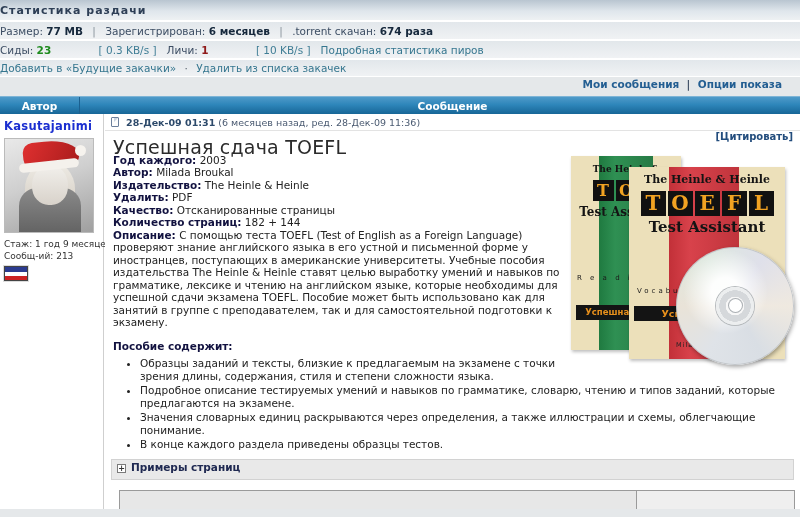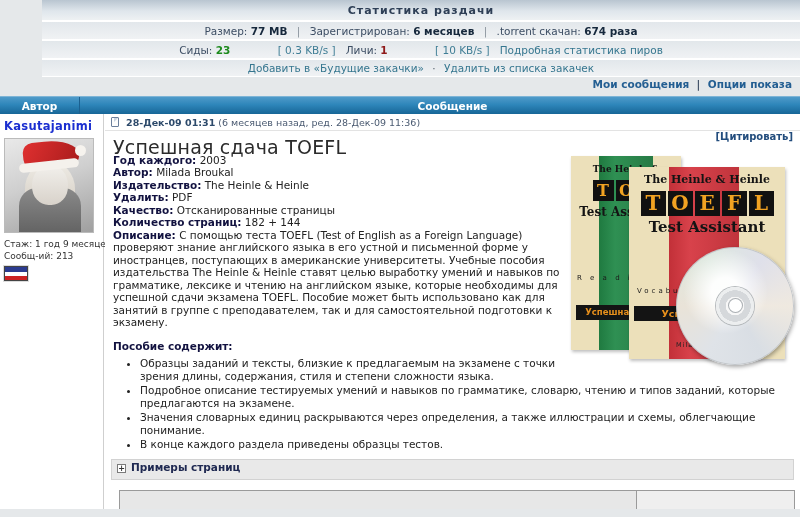--- a/index.html
+++ b/index.html
@@ -1,35 +1,35 @@
 <!DOCTYPE html>
 <html><head>
 <meta charset="utf-8">
 <style>
   * { margin:0; padding:0; box-sizing:border-box; }
   html,body { width:800px; height:517px; overflow:hidden; }
   body { font-family:"DejaVu Sans","Liberation Sans",sans-serif; background:#e5e8ea; position:relative; }
 
   
-  .statbar { text-align:center; color:#33435a; font-size:10.5px; border-bottom:2px solid #fff;margin-left:42px; }
+  .statbar { text-align:left; color:#33435a; font-size:10.5px; border-bottom:2px solid #fff; }
   .bar1 { height:22px; line-height:22px; background:linear-gradient(180deg,#b9c5d0 0%,#dfe6ec 55%,#eef1f3 100%); font-weight:bold; color:#2e3f56; font-size:11px; letter-spacing:1px; }
   .bar2 { height:19px; line-height:19px; background:linear-gradient(180deg,#e2e7eb,#f0f2f4); }
   .bar3 { height:19px; line-height:19px; background:linear-gradient(180deg,#e2e7eb,#f0f2f4); }
   .bar4 { height:17px; line-height:17px; background:linear-gradient(180deg,#e2e7eb,#f0f2f4); border-bottom:1px solid #fff; }
   .lbl { color:#3c4d63; }
   .val { font-weight:bold; color:#16283c; }
   .seedn { font-weight:bold; color:#1d8a1d; }
   .leechn { font-weight:bold; color:#8f1a1a; }
   .speed { color:#3f7d95;padding-left:44px; }
   .divgray { color:#8a939c; padding:0 6px; }
   a.teal { color:#35768f; text-decoration:none; cursor:pointer; }
   .dotsep { color:#54606b; padding:0 5px; }
 
   
-  .toplinks { height:15px; line-height:14px; text-align:right; padding-right:8px; font-size:10.5px; }
+  .toplinks { height:15px; line-height:14px; text-align:right; padding-right:18px; font-size:10.5px; }
   .toplinks a { color:#235e92; font-weight:bold; text-decoration:none; }
   .toplinks .sep { color:#46556a; padding:0 4px; font-weight:bold; }
 
   
   .forum { position:absolute; left:0; top:96px; width:800px; height:417px; background:#fff; }
   .thead-bar { position:absolute; left:0; top:0; width:800px; height:18px;
     background:linear-gradient(180deg,#4f9ac9 0%,#2e86ba 45%,#176697 100%);
     border-top:1px solid #7db4d6; }
   .thead-bar .cell { position:absolute; top:0; height:18px; line-height:18px; text-align:center;
     color:#fff; font-weight:bold; font-size:10.5px; }

